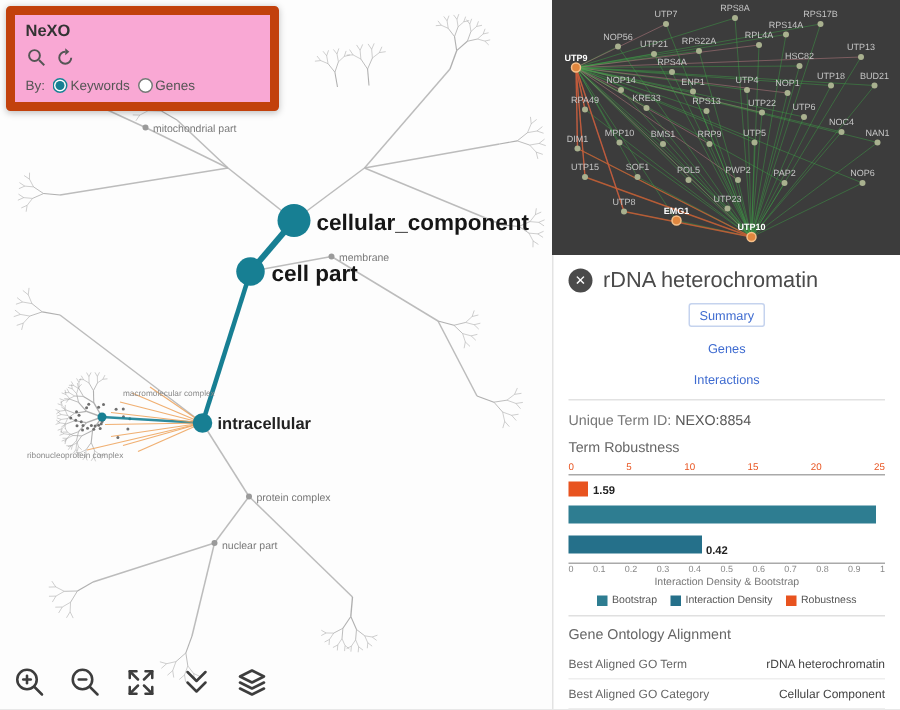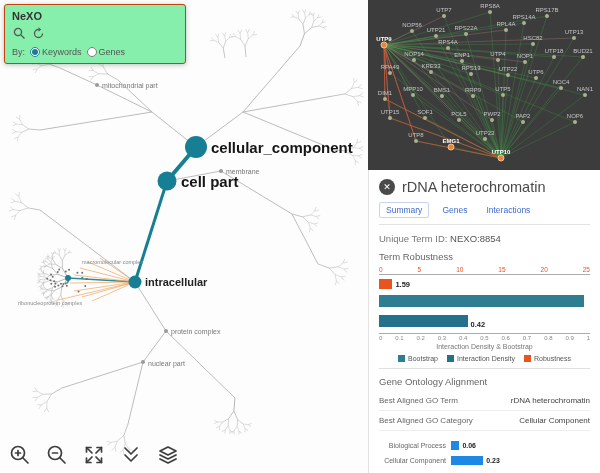--- a/index.html
+++ b/index.html
@@ -3,21 +3,21 @@
 <meta charset="utf-8">
 <style>
   *{box-sizing:border-box;margin:0;padding:0;}
   body{font-family:"Liberation Sans",sans-serif;background:#888;}
   #app{width:600px;height:473px;display:flex;background:#fff;overflow:hidden;position:relative;}
 
   
   .tree-panel{position:relative;flex:0 0 368px;width:368px;height:473px;background:#fdfdfd;overflow:hidden;}
   .tree-panel svg{display:block;}
 
-  .search-card{position:absolute;top:4px;left:4px;width:182px;background:#86efac;border:1px solid #c2410c;border-radius:3px;box-shadow:0 1px 5px rgba(0,0,0,.25);padding:5px 7px 6px;z-index:5;}
+  .search-card{position:absolute;top:4px;left:4px;width:182px;background:#f9a8d4;border:6px solid #c2410c;border-radius:3px;box-shadow:0 1px 5px rgba(0,0,0,.25);padding:5px 7px 6px;z-index:5;}
   .search-title{font-size:11px;font-weight:bold;color:#333;}
   .search-row{display:flex;align-items:center;margin-top:4px;gap:4px;}
   .search-input{flex:1;font-size:8.5px;padding:3px 4px;border:1px solid #ccc;border-radius:2px;color:#555;min-width:0;}
   .icon-btn{width:15px;height:15px;cursor:pointer;flex:0 0 auto;}
   .radio-row{display:flex;align-items:center;gap:5px;font-size:9px;color:#555;margin-top:6px;}
   .radio-row input{width:10px;height:10px;accent-color:#177f93;}
   .radio-opt{display:flex;align-items:center;gap:2px;}
 
   .toolbar{position:absolute;left:8px;bottom:6px;display:flex;gap:13px;align-items:center;z-index:5;}
   .tool-btn{width:24px;height:24px;cursor:pointer;}
@@ -25,21 +25,21 @@
 
   
   .right-col{flex:1;display:flex;flex-direction:column;width:232px;}
   .network-panel{height:170px;background:#3c3c3c;position:relative;overflow:hidden;}
   .network-panel svg{display:block;}
 
   .details-panel{height:303px;background:#fff;padding:0 10px;overflow:hidden;border-left:1px solid #e3e3e3;}
   .detail-header{display:flex;align-items:center;gap:7px;padding:9px 0 5px;}
   .close-btn{width:16px;height:16px;border-radius:50%;background:#4a4a4a;color:#fff;font-size:9px;line-height:16px;text-align:center;cursor:pointer;flex:0 0 auto;}
   .detail-title{font-size:14.5px;color:#4a4a4a;}
-  .tabs{display:flex;gap:7px;align-items:center;padding:2px 0 6px;border-bottom:1px solid #e2e2e2;}
+  .tabs{display:flex;gap:7px;align-items:center;padding:2px 0 6px;border-bottom:1px solid #e2e2e2;flex-direction:column;}
   .tab{font-size:8.5px;color:#3e6bd0;padding:2px 6px;border-radius:2px;cursor:pointer;}
   .tab.active{border:1px solid #c5d3ee;}
   .term-id{font-size:9.5px;color:#777;margin:8px 0 2px;}
   .term-id b{color:#555;font-weight:normal;}
   .section-label{font-size:9.5px;color:#666;margin:7px 0 4px;}
 
   .chart{width:100%;}
   .axis-top{display:flex;justify-content:space-between;font-size:6.5px;color:#e8531f;border-bottom:1px solid #aaa;padding-bottom:1px;}
   .hbar-row{display:flex;align-items:flex-end;margin:4px 0;}
   .hbar{height:10px;background:#2e7d91;}

